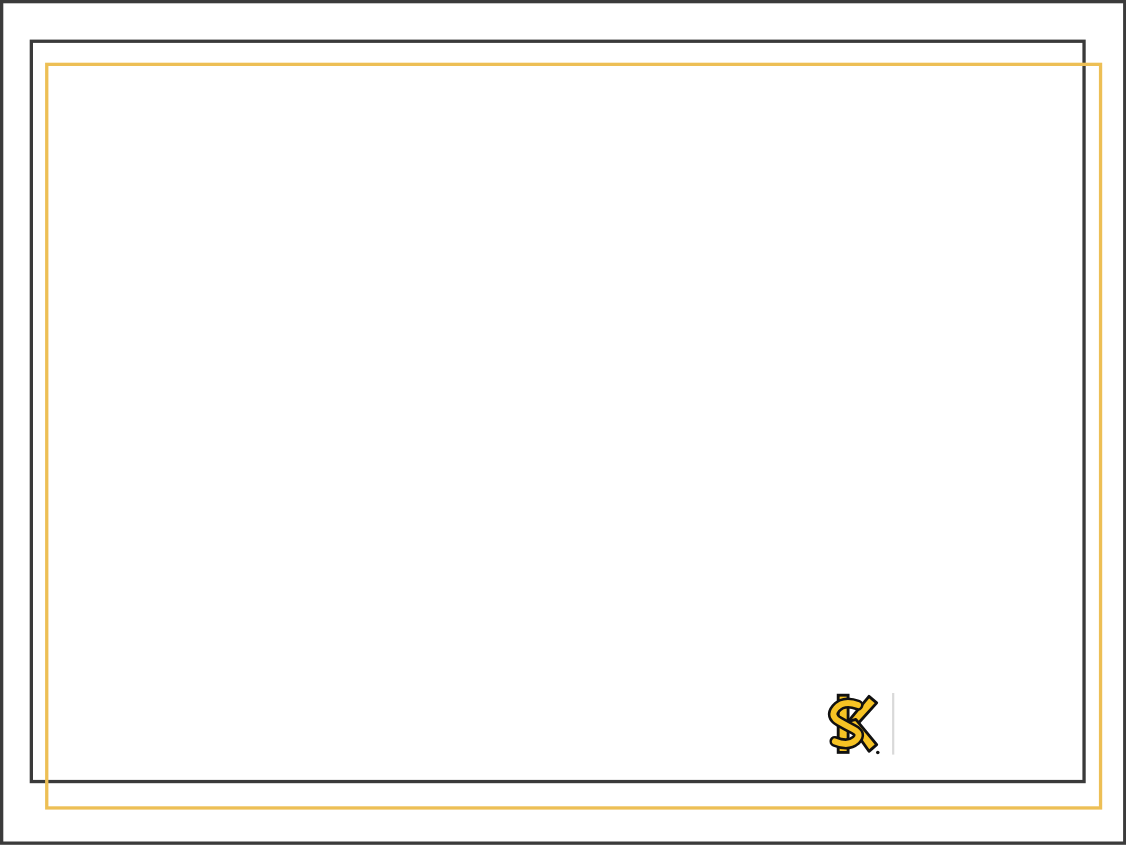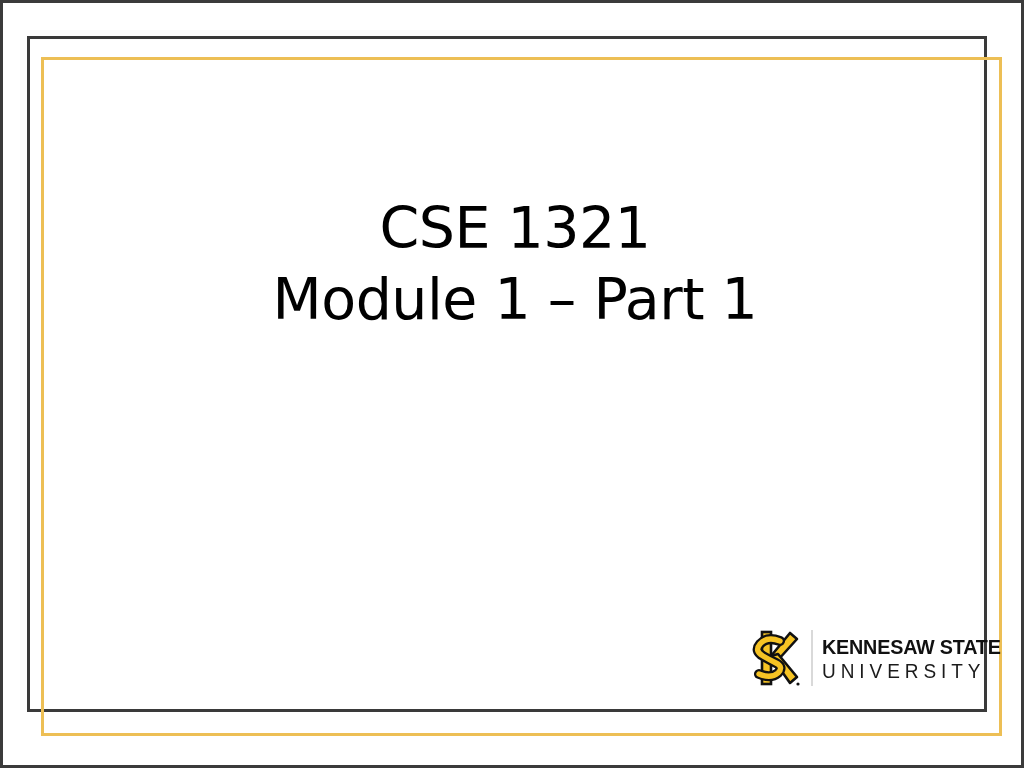--- a/index.html
+++ b/index.html
@@ -125,22 +125,20 @@
 </style>
 </head>
 <body>
 
 <div class="slide">
 
   <div class="frame-black"></div>
   <div class="frame-gold"></div>
 
   <div class="text-area">
-    <div class="title">CSE 1321
-Module 1 – Part 1</div>
   </div>
 
   <div class="logo">
 
     <svg class="logo-mark" viewBox="0 0 62 68" aria-hidden="true">
 
       <path d="M13 4 H49 Q56 4 56 11 V57 Q56 64 49 64 H13 Q6 64 6 57 V11 Q6 4 13 4 Z" fill="#ffffff"></path>
 
       <rect x="17" y="8" width="9" height="52" fill="#F6C324" stroke="#111111" stroke-width="2.6"></rect>
 
@@ -159,20 +157,16 @@
                q-6 7 3 12
                q7 4 13 7
                q8 4 2 10
                q-7 6 -19 1" fill="none" stroke="#F6C324" stroke-width="5.4" stroke-linecap="round" stroke-linejoin="round"></path>
 
       <circle cx="53" cy="60" r="1.6" fill="#111111"></circle>
     </svg>
 
     <div class="logo-divider"></div>
 
-    <div class="logo-words">
-      <div class="logo-line1">KENNESAW STATE</div>
-      <div class="logo-line2">UNIVERSITY</div>
-    </div>
 
   </div>
 
 </div>
 
 </body></html>

